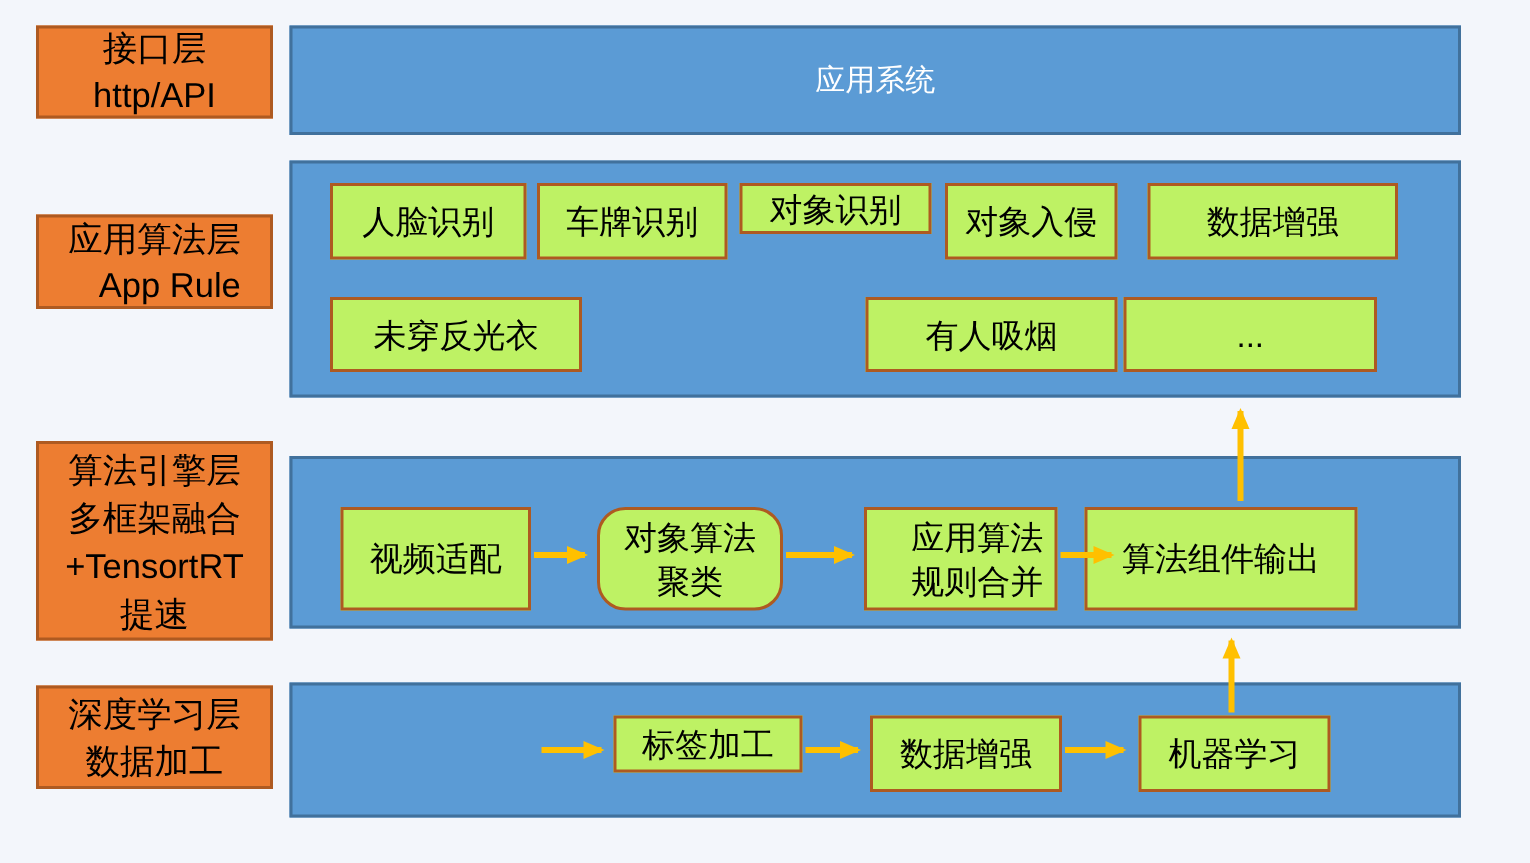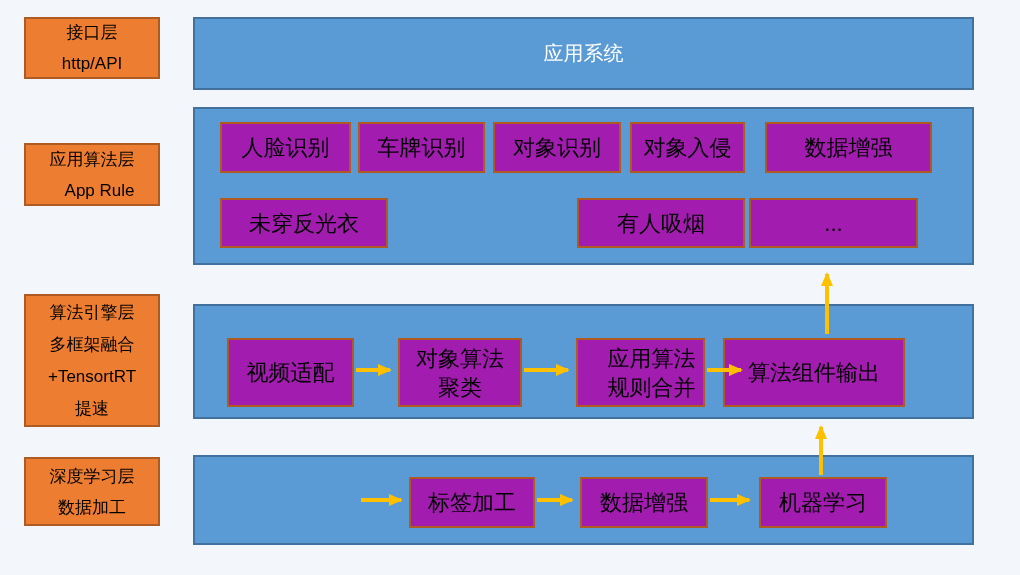--- a/index.html
+++ b/index.html
@@ -13,29 +13,29 @@
     height: 575px;
     background: #F3F6FB;
     overflow: hidden;
   }
   .canvas * { box-sizing: border-box; }
 
   
   .layer-label {
     position: absolute;
     left: 24px;
-    width: 136px;
+    width: 158px;
     background: #ED7D31;
     border: 2px solid #AE5A21;
     display: flex;
     align-items: center;
     justify-content: center;
     text-align: center;
     color: #000;
-    font-size: 17px;
+    font-size: 23px;
     line-height: 31px;
   }
   .prelines { white-space: pre-line; }
 
   
   .panel {
     position: absolute;
     left: 193px;
     width: 781px;
     background: #5B9BD5;
@@ -47,21 +47,21 @@
     display: flex;
     align-items: center;
     justify-content: center;
     color: #FFFFFF;
     font-size: 20px;
   }
 
   
   .obox {
     position: absolute;
-    background: #a21caf;
+    background: #bef264;
     border: 2px solid #AE5A21;
     display: flex;
     align-items: center;
     justify-content: center;
     text-align: center;
     color: #000;
     font-size: 22px;
     line-height: 29px;
   }
 
@@ -104,21 +104,21 @@
   </div>
 
   <div class="panel" style="top:107px; height:158px;">
 
     <div class="obox" style="left:25px;  top:13px; width:131px; height:51px;">
       <span>人脸识别</span>
     </div>
     <div class="obox" style="left:163px; top:13px; width:127px; height:51px;">
       <span>车牌识别</span>
     </div>
-    <div class="obox" style="left:298px; top:13px; width:128px; height:51px;">
+    <div class="obox" style="left:298px; top:13px; width:128px; height:34px;">
       <span>对象识别</span>
     </div>
     <div class="obox" style="left:435px; top:13px; width:115px; height:51px;">
       <span>对象入侵</span>
     </div>
     <div class="obox" style="left:570px; top:13px; width:167px; height:51px;">
       <span>数据增强</span>
     </div>
 
     <div class="obox" style="left:25px;  top:89px; width:168px; height:50px;">
@@ -129,35 +129,35 @@
     </div>
     <div class="obox" style="left:554px; top:89px; width:169px; height:50px;">
       <span>...</span>
     </div>
   </div>
 
   <div class="panel" style="top:304px; height:115px;">
     <div class="obox" style="left:32px;  top:32px; width:127px; height:69px;">
       <span>视频适配</span>
     </div>
-    <div class="obox" style="left:203px; top:32px; width:124px; height:69px;">
+    <div class="obox" style="left:203px; top:32px; width:124px; height:69px;border-radius:19px;">
       <span class="prelines">对象算法
 聚类</span>
     </div>
     <div class="obox" style="left:381px; top:32px; width:129px; height:69px;padding-left:22px;">
       <span class="prelines">应用算法
 规则合并</span>
     </div>
     <div class="obox" style="left:528px; top:32px; width:182px; height:69px;">
       <span>算法组件输出</span>
     </div>
   </div>
 
   <div class="panel" style="top:455px; height:90px;">
-    <div class="obox" style="left:214px; top:20px; width:126px; height:51px;">
+    <div class="obox" style="left:214px; top:20px; width:126px; height:38px;">
       <span>标签加工</span>
     </div>
     <div class="obox" style="left:385px; top:20px; width:128px; height:51px;">
       <span>数据增强</span>
     </div>
     <div class="obox" style="left:564px; top:20px; width:128px; height:51px;">
       <span>机器学习</span>
     </div>
   </div>
 

